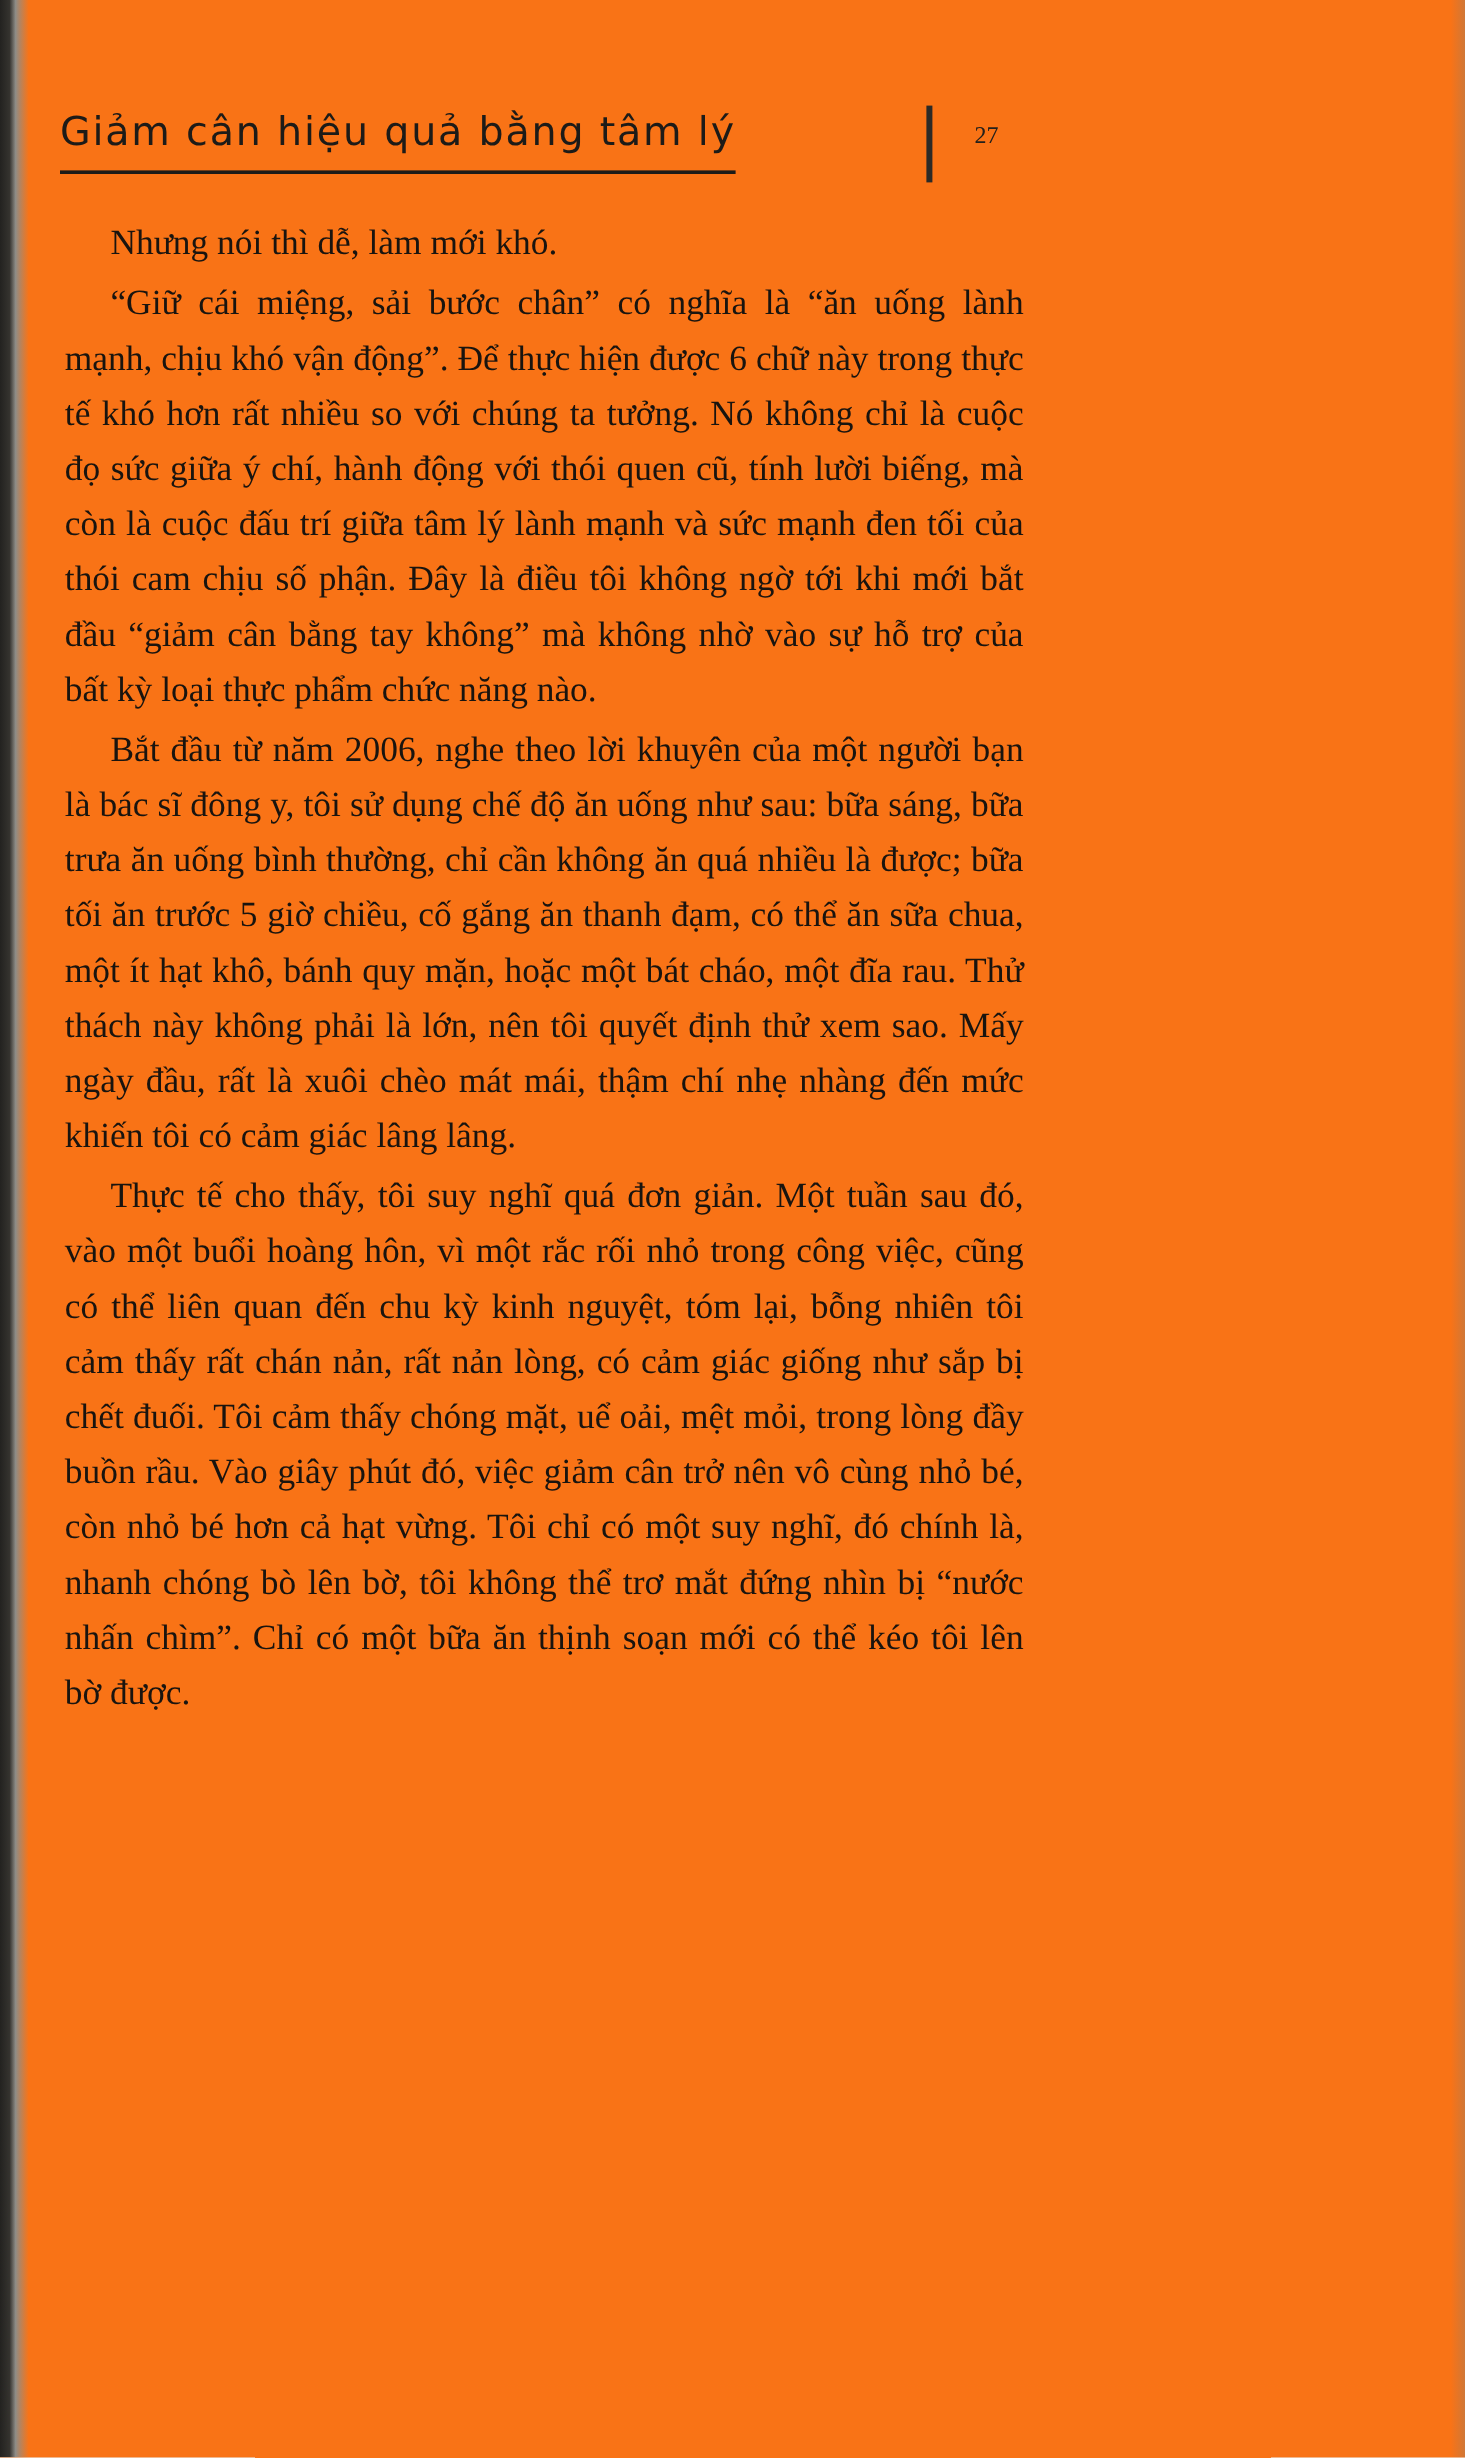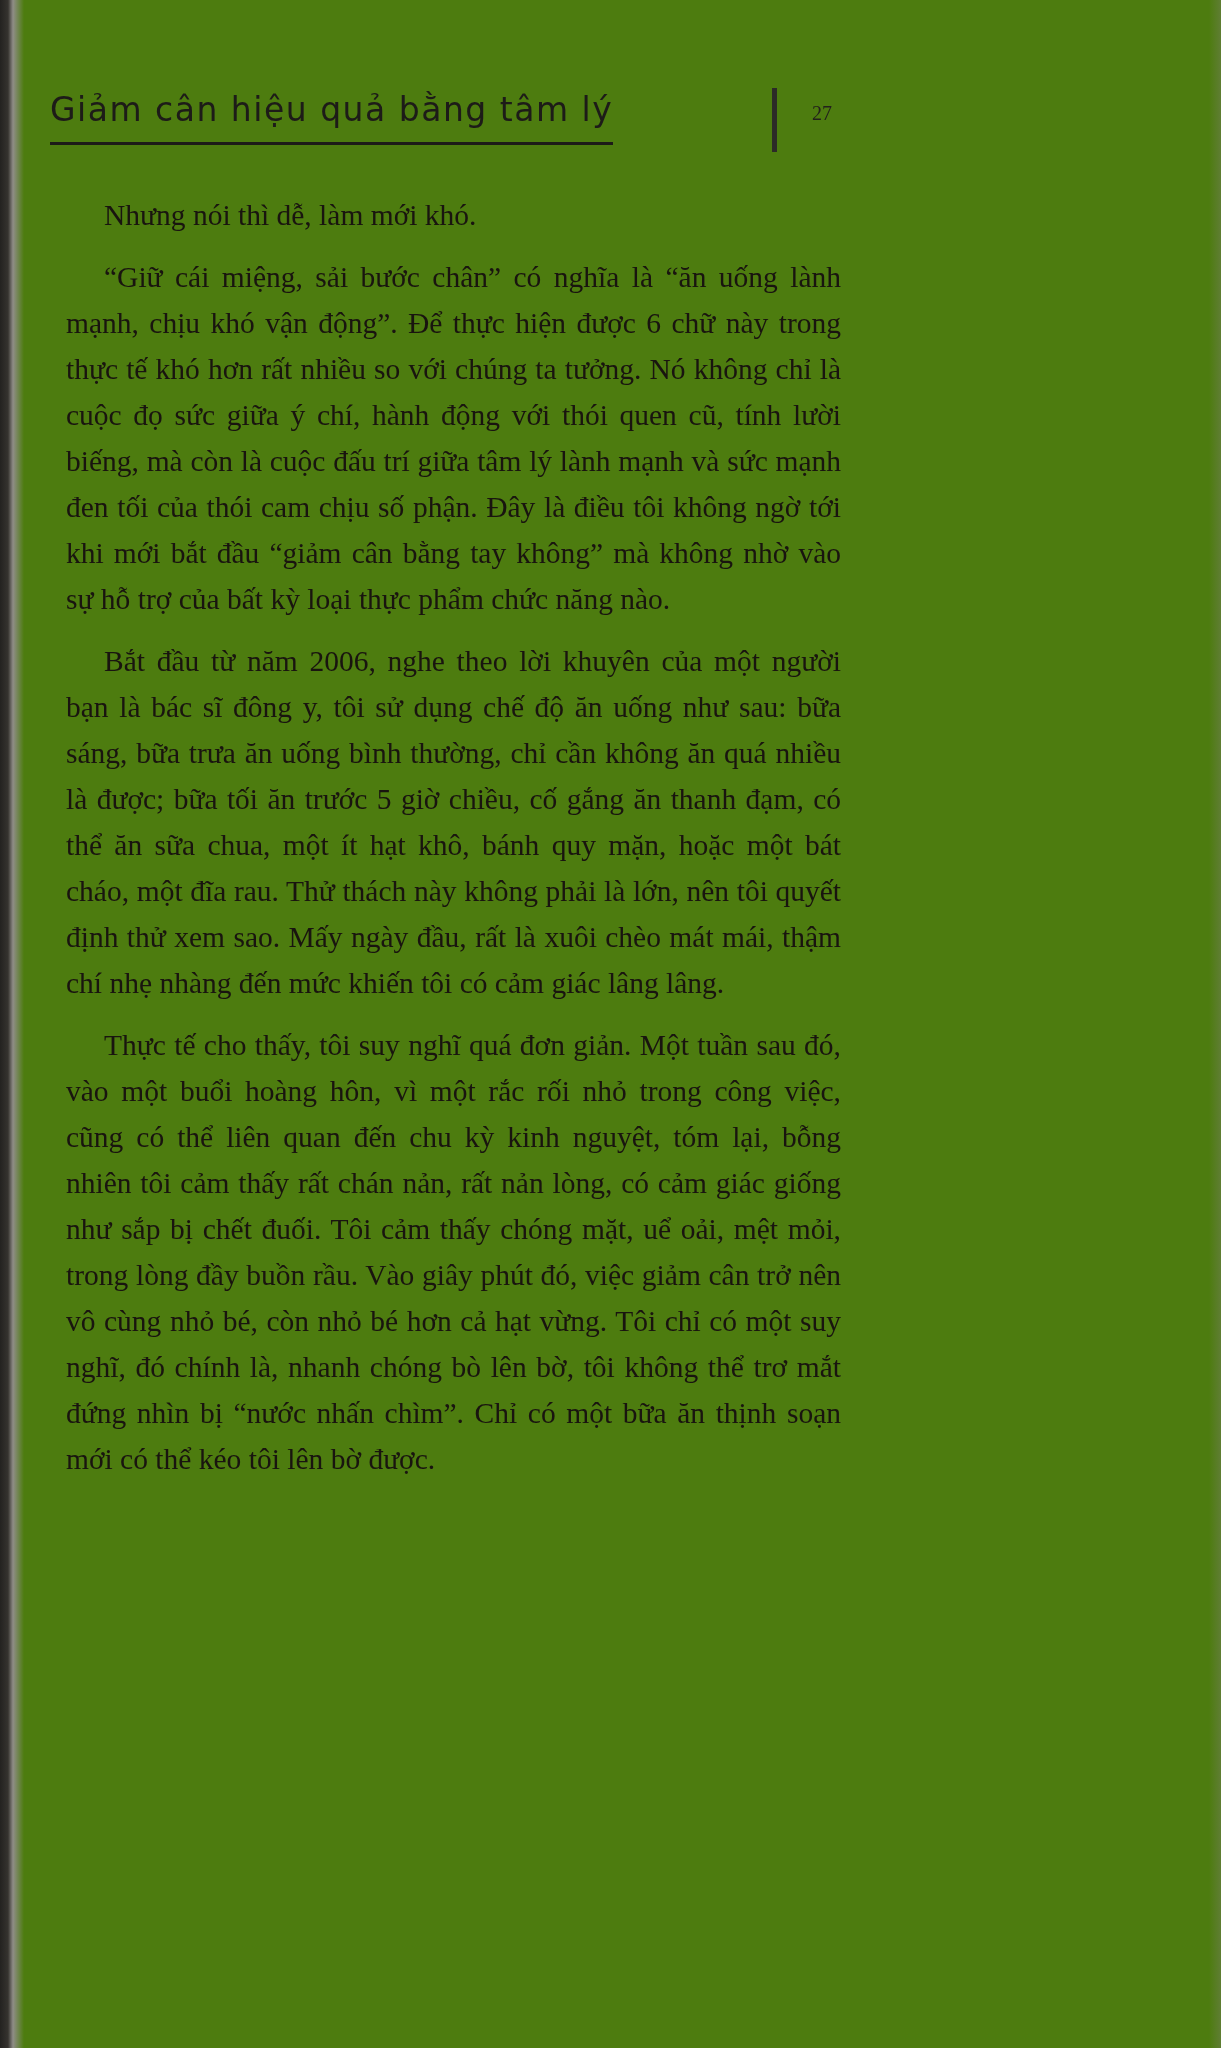--- a/index.html
+++ b/index.html
@@ -2,21 +2,21 @@
 <html><head>
 <meta charset="utf-8">
 <style>
   * { box-sizing: border-box; }
   html, body { margin: 0; padding: 0; background: #e8e8e6; }
 
   .page {
     position: relative;
     width: 1221px;
     height: 2048px;
-    background: #4d7c0f;
+    background: #f97316;
     overflow: hidden;
     font-family: "Liberation Serif", serif;
     color: #19140f;
   }
 
   
   .edge-left {
     position: absolute;
     left: 0; top: 0; bottom: 0;
     width: 24px;
@@ -67,21 +67,21 @@
     position: absolute;
     left: 50px;
     top: 176px;
     width: 807px;
     font-size: 29.5px;
     line-height: 46px;
     text-align: justify;
     color: #19140f;
   }
   .body-text p {
-    margin: 16px;
+    margin: 4px;
     text-indent: 38px;
   }
 </style>
 </head>
 <body>
 
 <div class="page">
 
   <div class="edge-left"></div>
   <div class="edge-right"></div>

